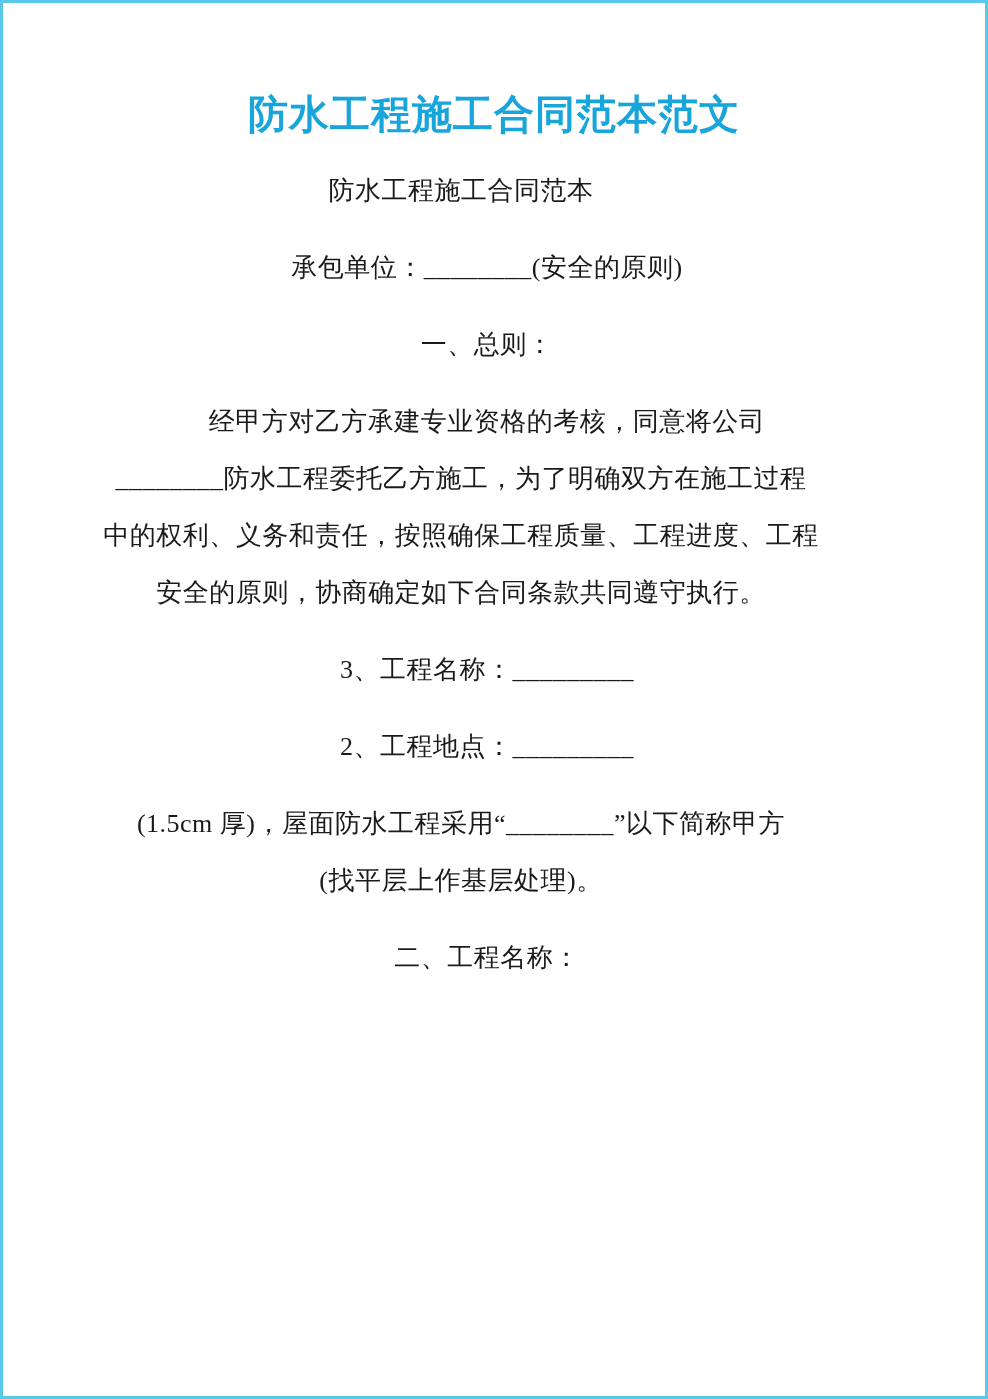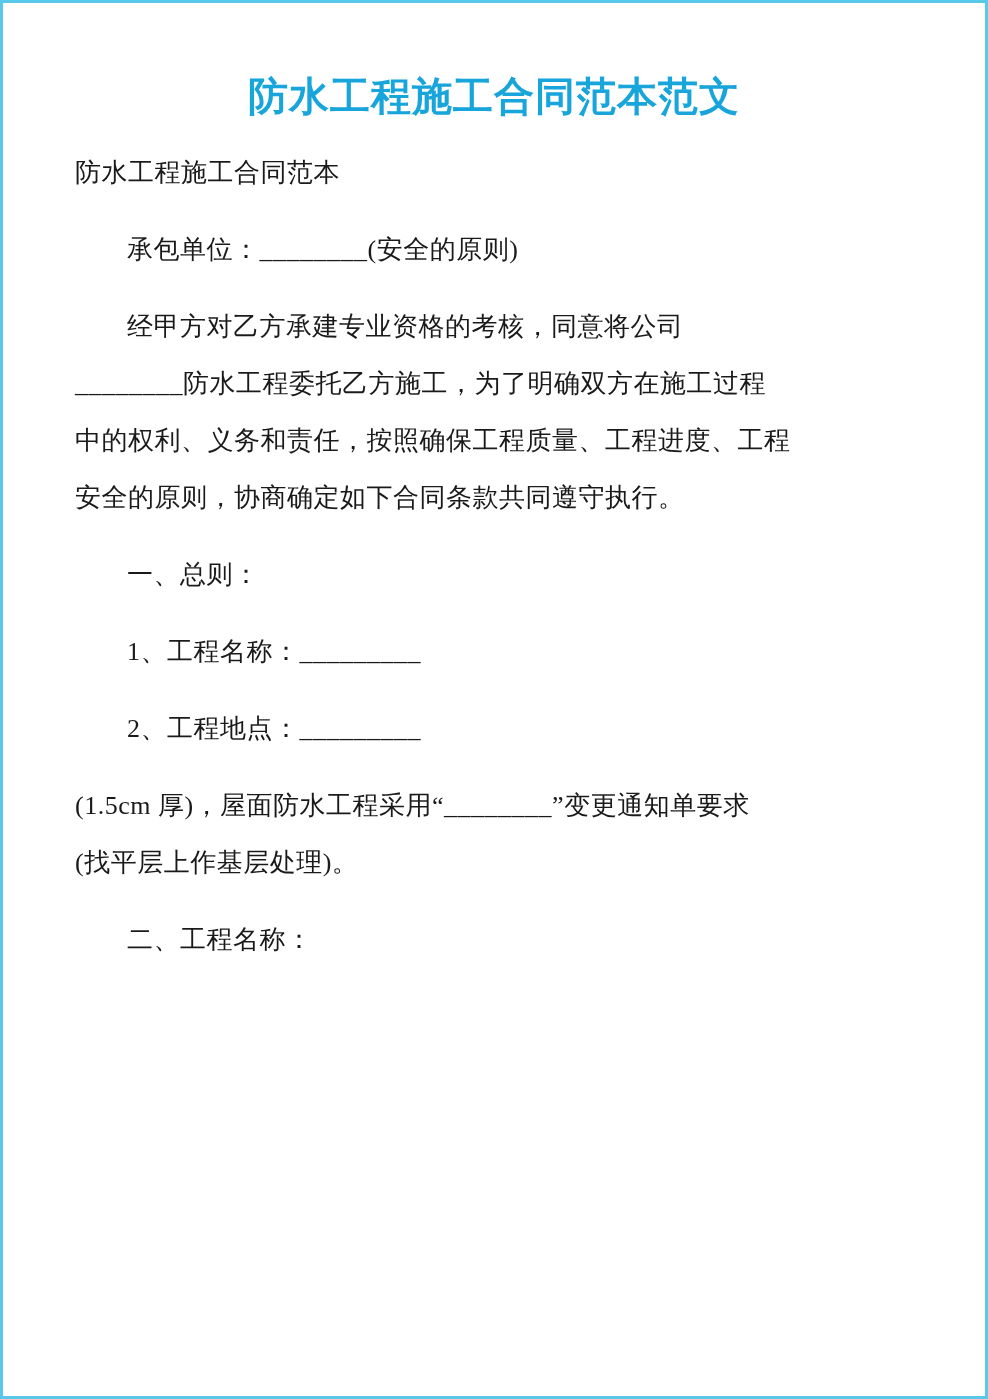--- a/index.html
+++ b/index.html
@@ -13,33 +13,34 @@
     height: 1399px;
     box-sizing: border-box;
     background: #ffffff;
     border: 3px solid #5ac8e8;
     overflow: hidden;
     font-family: "Liberation Serif", "DejaVu Serif", serif;
     color: #1a1a1a;
   }
   .doc-title {
     margin: 0;
-    padding-top: 62px;
+    padding-top: 80px;
     height: 64px;
     line-height: 64px;
     text-align: center;
     font-size: 40px;
     font-weight: bold;
     color: #18a5db;
     letter-spacing: 1px;
     white-space: nowrap;
   }
   .doc-body {
     padding: 15px 138px 0 72px;
     font-size: 26px;
+    text-align: center;
   }
   .para {
     margin: 0 0 20px 0;
     padding: 0;
   }
   .line {
     display: block;
     height: 57px;
     line-height: 57px;
     white-space: pre;
@@ -61,40 +62,40 @@
     <p class="para">
       <span class="line">防水工程施工合同范本</span>
     </p>
 
 
     <p class="para">
       <span class="line indent">承包单位：________(安全的原则)</span>
     </p>
 
     <p class="para">
+      <span class="line indent">一、总则：</span>
+    </p>
+
+    <p class="para">
       <span class="line indent">经甲方对乙方承建专业资格的考核，同意将公司</span>
       <span class="line">________防水工程委托乙方施工，为了明确双方在施工过程</span>
       <span class="line">中的权利、义务和责任，按照确保工程质量、工程进度、工程</span>
       <span class="line">安全的原则，协商确定如下合同条款共同遵守执行。</span>
     </p>
 
     <p class="para">
-      <span class="line indent">一、总则：</span>
-    </p>
-
-    <p class="para">
-      <span class="line indent">1、工程名称：_________</span>
+      <span class="line indent">3、工程名称：_________</span>
     </p>
 
     <p class="para">
       <span class="line indent">2、工程地点：_________</span>
     </p>
 
     <p class="para">
-      <span class="line">(1.5cm 厚)，屋面防水工程采用“________”变更通知单要求</span>
+      <span class="line">(1.5cm 厚)，屋面防水工程采用“________”以下简称甲方</span>
       <span class="line">(找平层上作基层处理)。</span>
     </p>
 
     <p class="para">
       <span class="line indent">二、工程名称：</span>
     </p>
 
   </div>
 </div>
 

